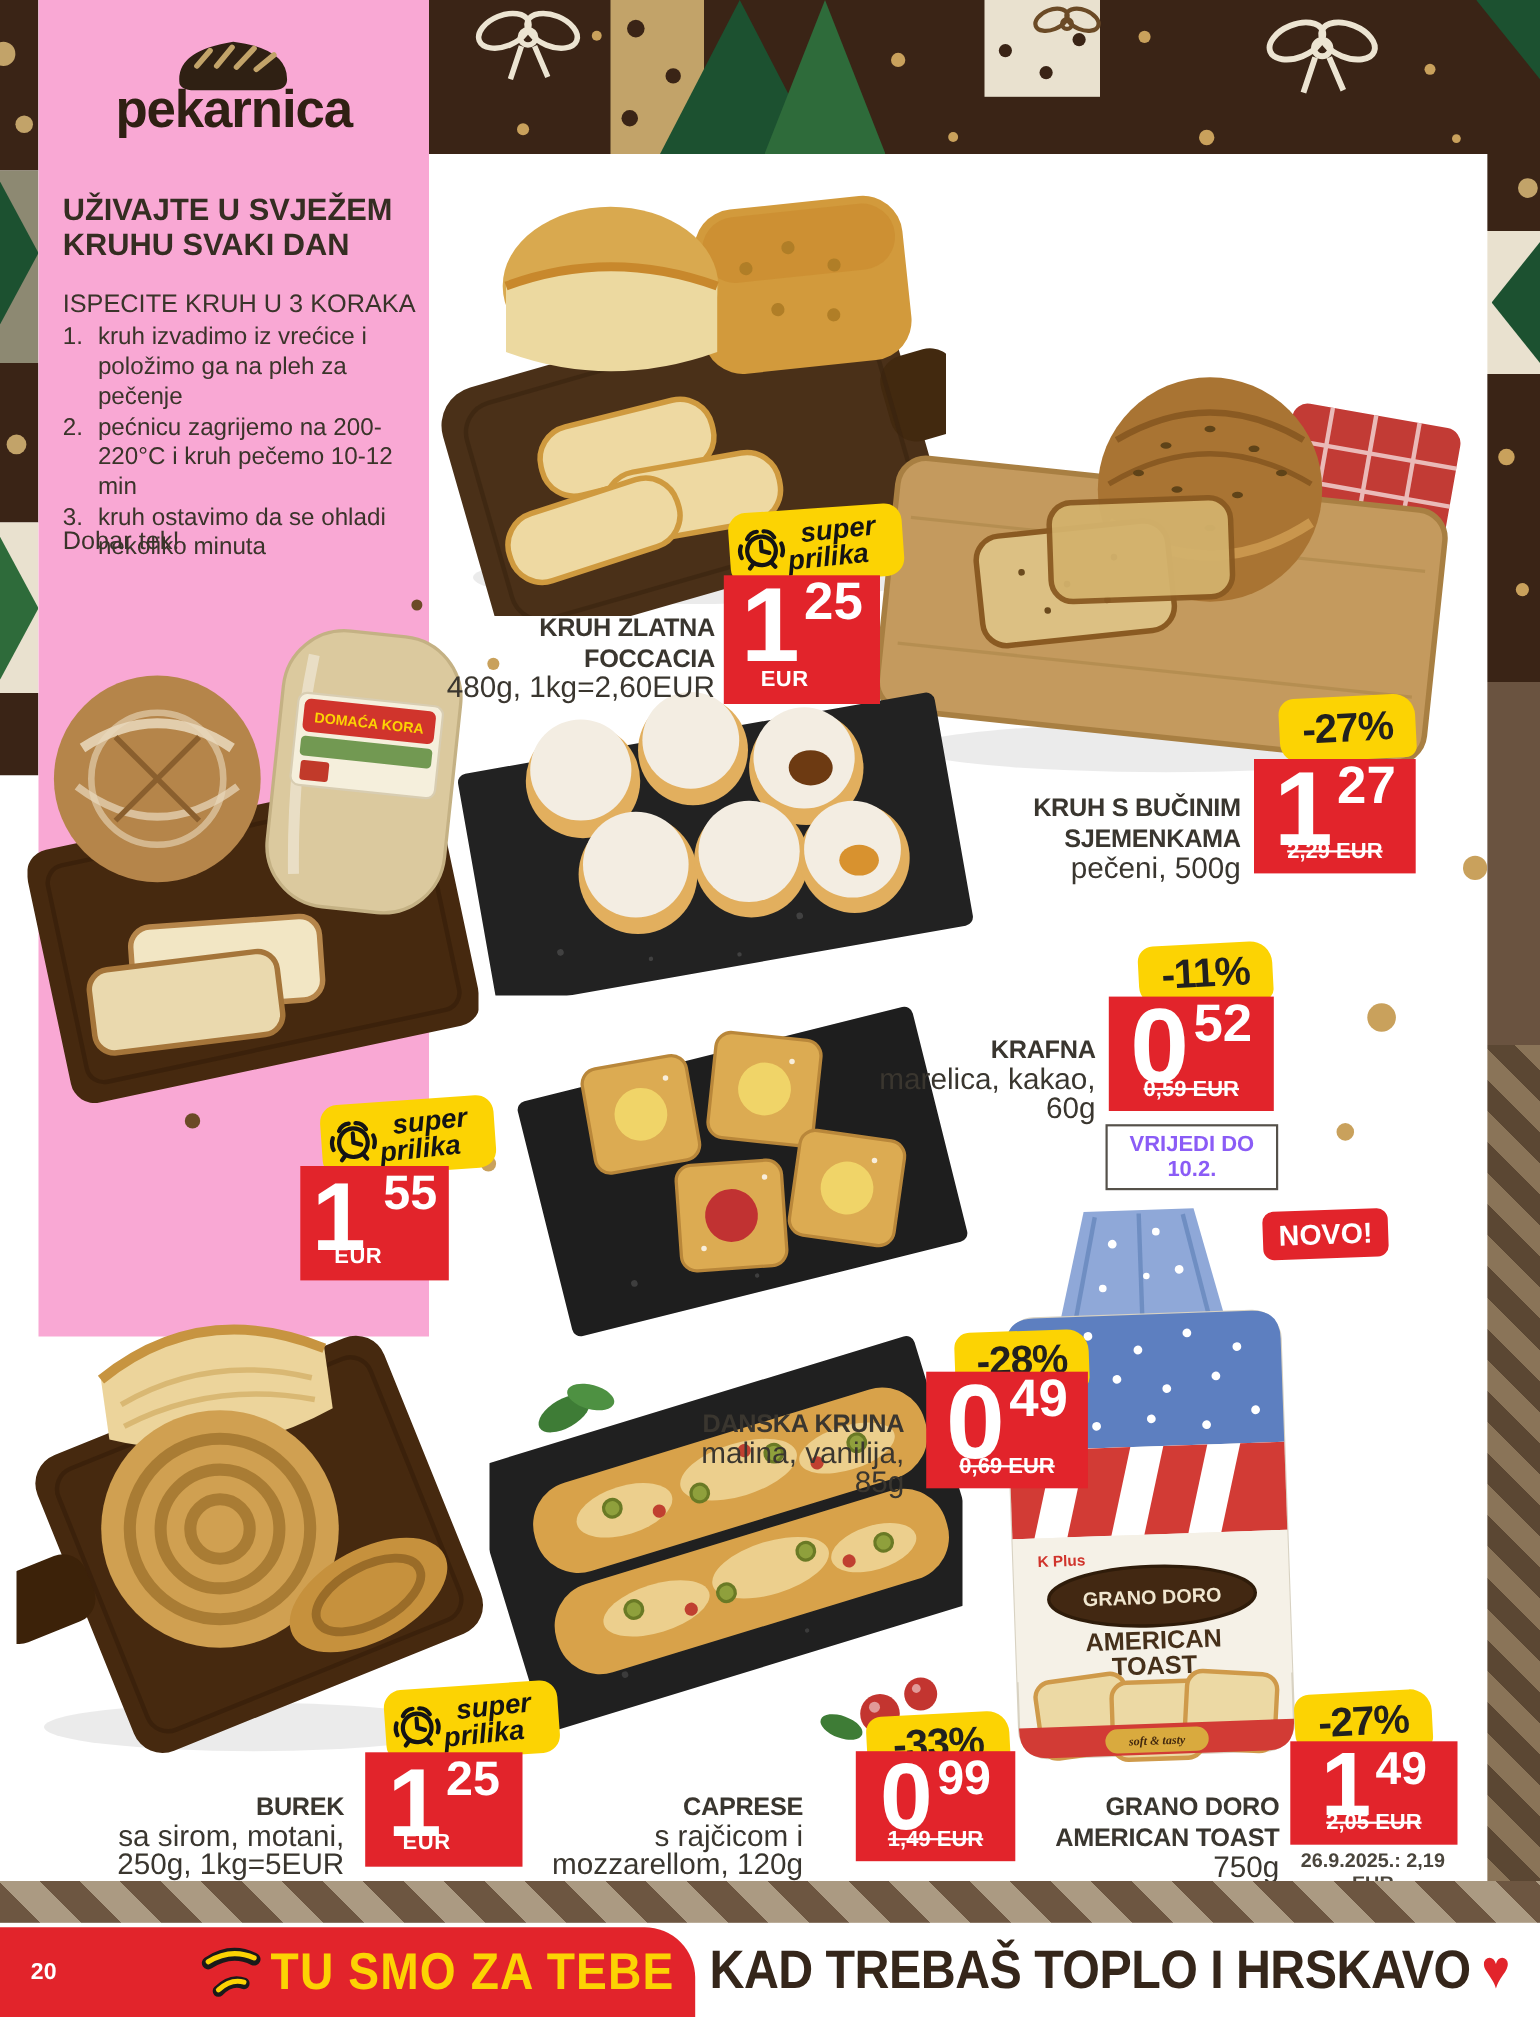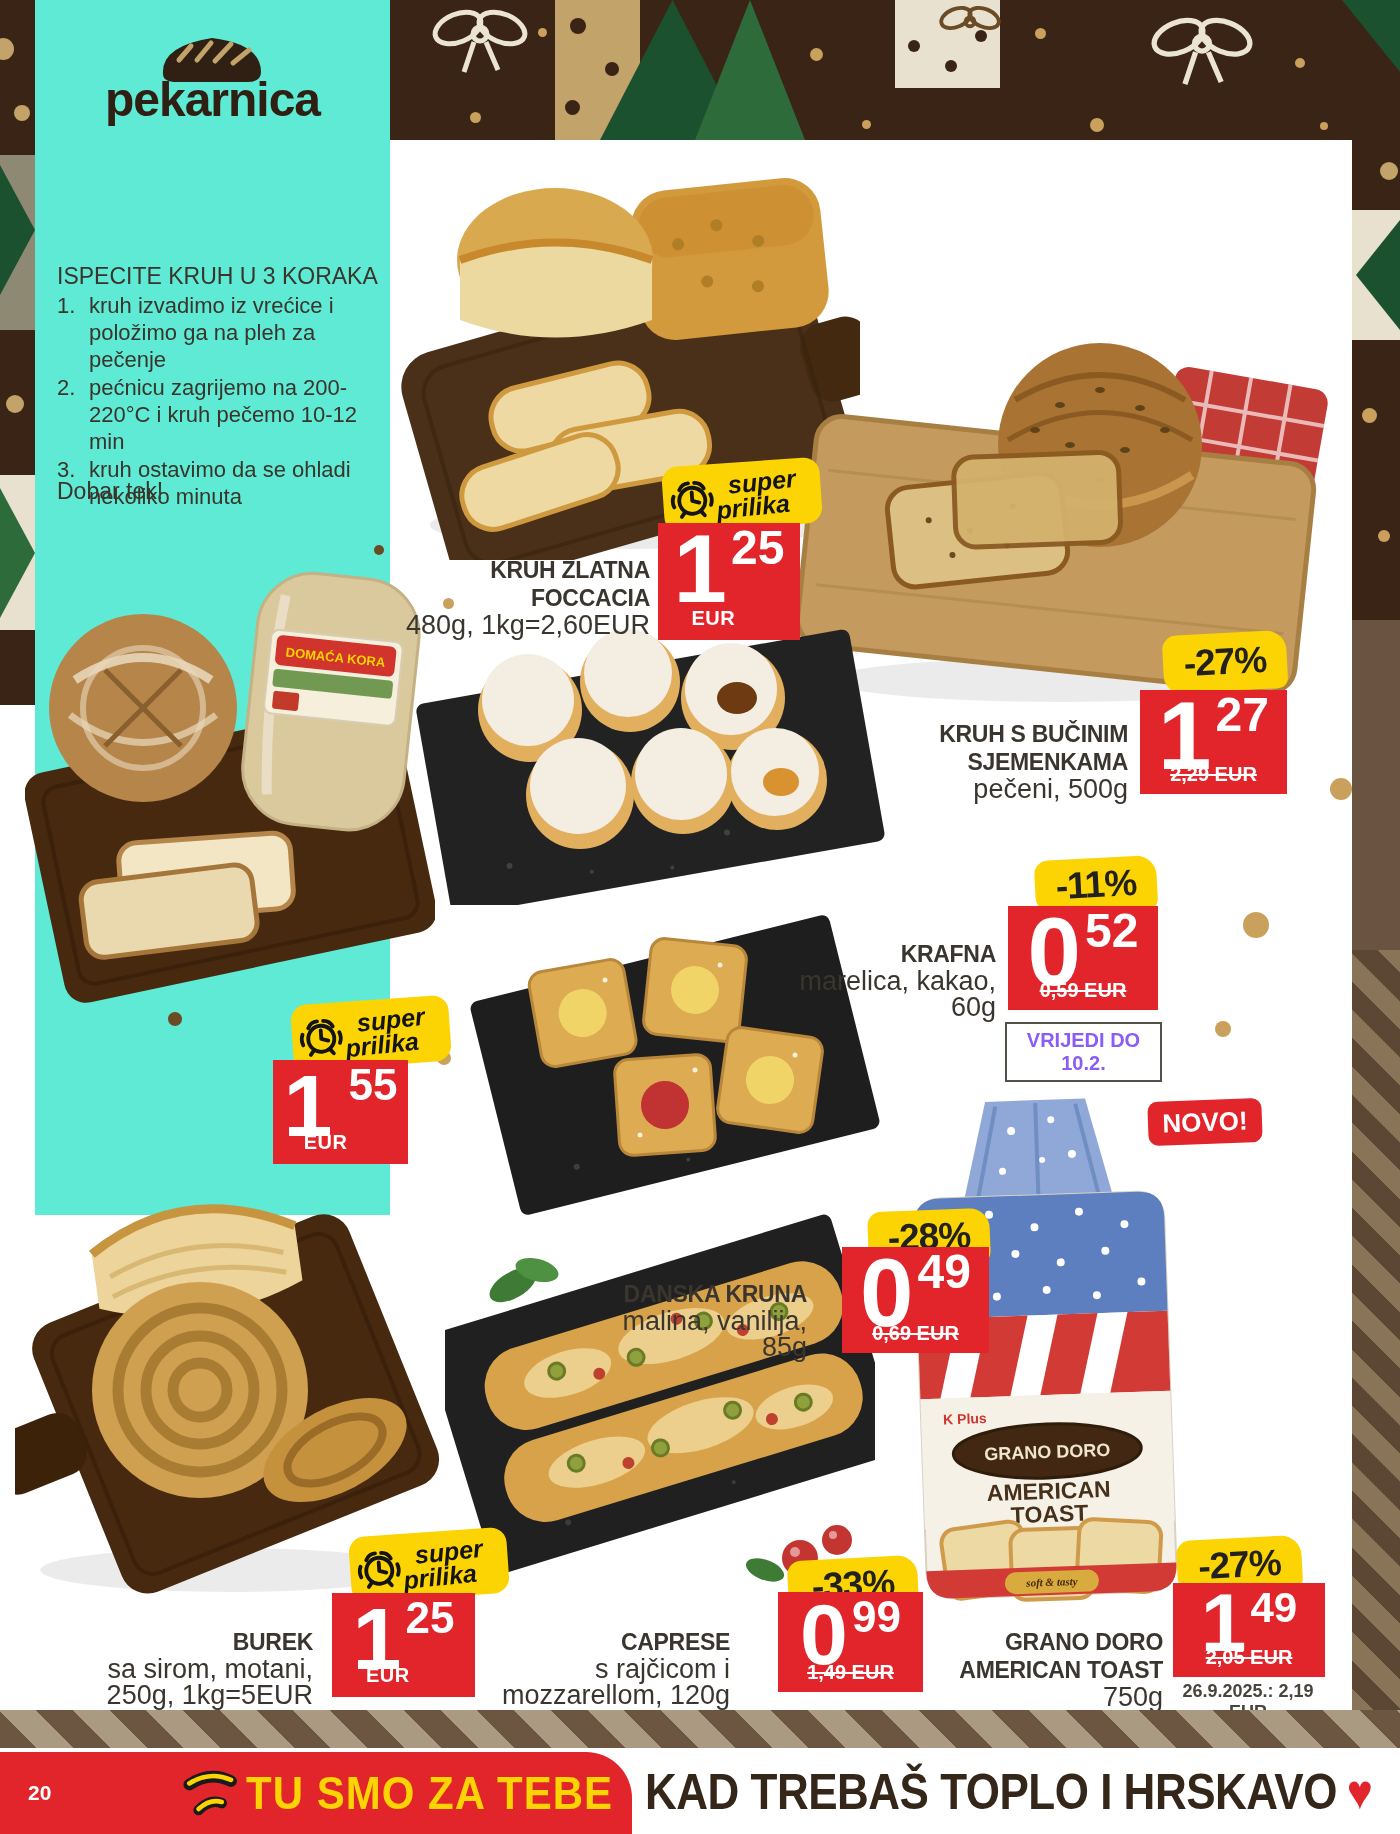--- a/index.html
+++ b/index.html
@@ -15,21 +15,21 @@
   .bdot { position:absolute; border-radius:50%; background:#3a2416; }
   .tandot { position:absolute; border-radius:50%; background:#c2a369; }
 
   .left-strip { position:absolute; left:0; top:0; width:35px; height:705px; overflow:hidden; }
   .right-strip { position:absolute; left:1352px; top:140px; width:48px; height:1605px; overflow:hidden; }
 
   .stripes { background:repeating-linear-gradient(45deg, #6d5641 0 26px, #ab9a82 26px 52px); }
   .stripes-dark { background:repeating-linear-gradient(45deg, #5b4733 0 20px, #8a7458 20px 40px); }
 
   
-  .tan-box { position:absolute; left:35px; top:0; width:355px; height:1215px; background:#5eead4; }
+  .tan-box { position:absolute; left:35px; top:0; width:355px; height:1215px; background:#f9a8d4; }
   .logo-title { position:absolute; left:0; top:72px; width:355px; text-align:center; font-size:48px; font-weight:700; color:#2f2013; letter-spacing:-1px; }
   .intro-head { position:absolute; left:22px; top:175px; width:320px; font-size:28px; line-height:32px; font-weight:700; color:#35links2d22; color:#352d22; }
   .intro-sub { position:absolute; left:22px; top:262px; width:330px; font-size:23px; line-height:28px; color:#3a342a; }
   .steps { position:absolute; left:22px; top:292px; width:335px; font-size:22px; line-height:27px; color:#3a342a; }
   .steps li { list-style:none; position:relative; padding-left:32px; margin-bottom:1px; }
   .steps .num { position:absolute; left:0; top:0; }
   .outro { position:absolute; left:22px; top:478px; font-size:23px; color:#3a342a; }
 
   
   .ptext { position:absolute; text-align:right; color:#3a362f; }
@@ -152,20 +152,24 @@
     <svg style="position:absolute;left:122px;top:18px;" width="110" height="74" viewBox="0 0 110 74">
       <path d="M6 56 Q4 28 55 20 Q104 26 104 54 Q104 64 90 64 L20 64 Q6 64 6 56 Z" fill="#2f2013"></path>
       <g stroke="#c2a369" stroke-width="5" stroke-linecap="round">
         <line x1="34" y1="28" x2="22" y2="42"></line>
         <line x1="54" y1="25" x2="40" y2="42"></line>
         <line x1="74" y1="26" x2="58" y2="43"></line>
         <line x1="92" y1="32" x2="76" y2="45"></line>
       </g>
     </svg>
     <div class="logo-title">pekarnica</div>
+    <div class="intro-head">
+      <div>UŽIVAJTE U SVJEŽEM</div>
+      <div>KRUHU SVAKI DAN</div>
+    </div>
     <div class="intro-sub">ISPECITE KRUH U 3 KORAKA</div>
     <ul class="steps">
       <li><span class="num">1.</span><span>kruh izvadimo iz vrećice i položimo ga na pleh za pečenje</span></li>
       <li><span class="num">2.</span><span>pećnicu zagrijemo na 200-220°C i kruh pečemo 10-12 min</span></li>
       <li><span class="num">3.</span><span>kruh ostavimo da se ohladi nekoliko minuta</span></li>
     </ul>
     <div class="outro">Dobar tek!</div>
     <span class="bdot" style="left:133px;top:1012px;width:14px;height:14px;background:#6b4a26;"></span>
     <span class="bdot" style="left:339px;top:545px;width:10px;height:10px;background:#6b4a26;"></span>
   </div>
@@ -546,21 +550,21 @@
       </div>
   </div>
   <div class="ptag" style="left:273px;top:1060px;width:135px;height:104px;">
     <div class="prow">
         <span class="pint" style="font-size:88px;">1</span>
         <span class="pdec" style="font-size:44px;margin-left:16px;">55</span>
       </div>
     <div class="peur">EUR</div>
   </div>
 
-  <div class="ptext" style="right:593px;top:1280px;width:240px;">
+  <div class="ptext" style="right:578px;top:1280px;width:240px;">
     <div class="pname">DANSKA KRUNA</div>
     <div class="pdet">malina, vanilija,</div>
     <div class="pdet">85g</div>
   </div>
   <div class="disc" style="left:868px;top:1210px;width:122px;height:54px;transform:rotate(-2deg);">
     <span>-28%</span>
   </div>
   <div class="ptag" style="left:842px;top:1247px;width:147px;height:106px;">
     <div class="prow">
         <span class="pint">0</span>

